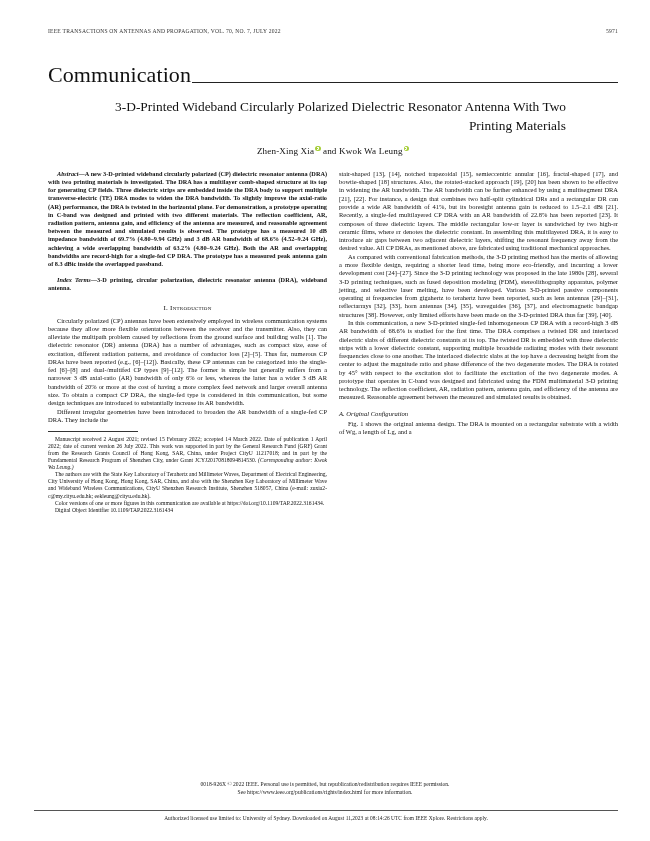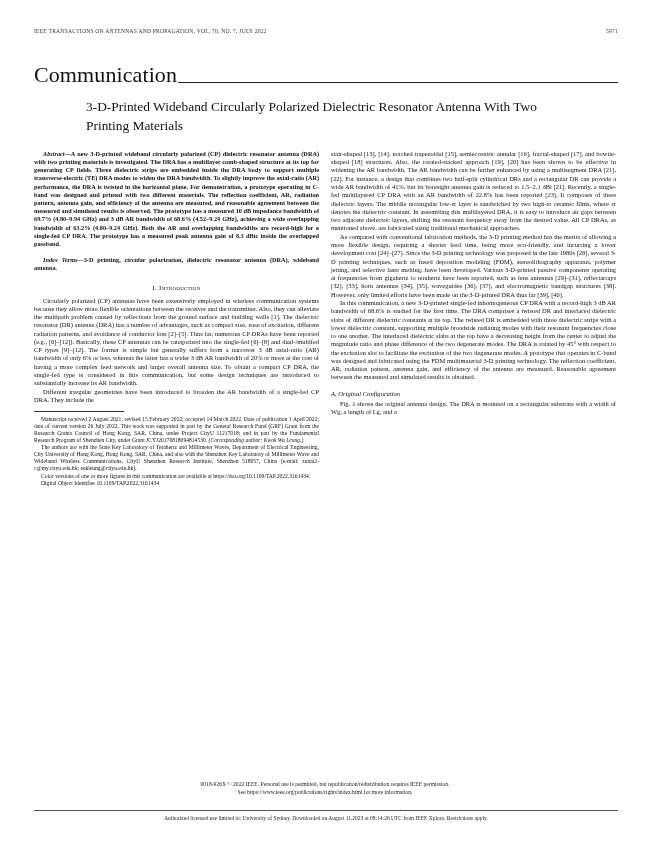--- a/index.html
+++ b/index.html
@@ -14,21 +14,21 @@
     color: #1a1a1a;
     position: relative;
     overflow: hidden;
   }
   .page {
     position: absolute;
     left: 0; top: 0;
     width: 650px;
     height: 841px;
     box-sizing: border-box;
-    padding: 28px 32px 0 34px;
+    padding: 28px 32px 0 48px;
   }
 
   
   .runhead {
     display: flex;
     justify-content: space-between;
     align-items: baseline;
     font-size: 5.6px;
     letter-spacing: 0.22px;
     color: #333;
@@ -54,21 +54,21 @@
   .comm-rule {
     flex: 1 1 auto;
     border-bottom: 1.1px solid #222;
     margin-left: 1px;
     margin-bottom: 3px;
     height: 1px;
   }
 
   
   .title {
-    text-align: left;
+    text-align: right;
     font-size: 13.4px;
     line-height: 1.45;
     margin-top: 11px;
     color: #111;
     padding: 0 52px;
   }
   .authors {
     text-align: center;
     font-size: 9.1px;
     margin-top: 10px;
@@ -199,20 +199,23 @@
     <span class="pageno">5971</span>
   </div>
 
   <div class="comm-row">
     <span class="comm-word">Communication</span>
     <span class="comm-rule"></span>
   </div>
 
   <div class="title">3-D-Printed Wideband Circularly Polarized Dielectric Resonator Antenna With Two Printing Materials</div>
 
+  <div class="authors">
+    <span>Zhen-Xing Xia</span><span class="orcid"></span><span> and </span><span>Kwok Wa Leung</span><span class="orcid"></span>
+  </div>
 
   <div class="cols">
 
     <div class="col">
       <p class="abstract"><span class="lead">Abstract—</span><span>A new 3-D-printed wideband circularly polarized (CP) dielectric resonator antenna (DRA) with two printing materials is investigated. The DRA has a multilayer comb-shaped structure at its top for generating CP fields. Three dielectric strips are embedded inside the DRA body to support multiple transverse-electric (TE) DRA modes to widen the DRA bandwidth. To slightly improve the axial-ratio (AR) performance, the DRA is twisted in the horizontal plane. For demonstration, a prototype operating in C-band was designed and printed with two different materials. The reflection coefficient, AR, radiation pattern, antenna gain, and efficiency of the antenna are measured, and reasonable agreement between the measured and simulated results is observed. The prototype has a measured 10 dB impedance bandwidth of 69.7% (4.80–9.94 GHz) and 3 dB AR bandwidth of 68.6% (4.52–9.24 GHz), achieving a wide overlapping bandwidth of 63.2% (4.80–9.24 GHz). Both the AR and overlapping bandwidths are record-high for a single-fed CP DRA. The prototype has a measured peak antenna gain of 8.3 dBic inside the overlapped passband.</span></p>
 
       <p class="indexterms"><span class="lead">Index Terms—</span><span>3-D printing, circular polarization, dielectric resonator antenna (DRA), wideband antenna.</span></p>
 
       <h2 class="sec">I. Introduction</h2>
 

